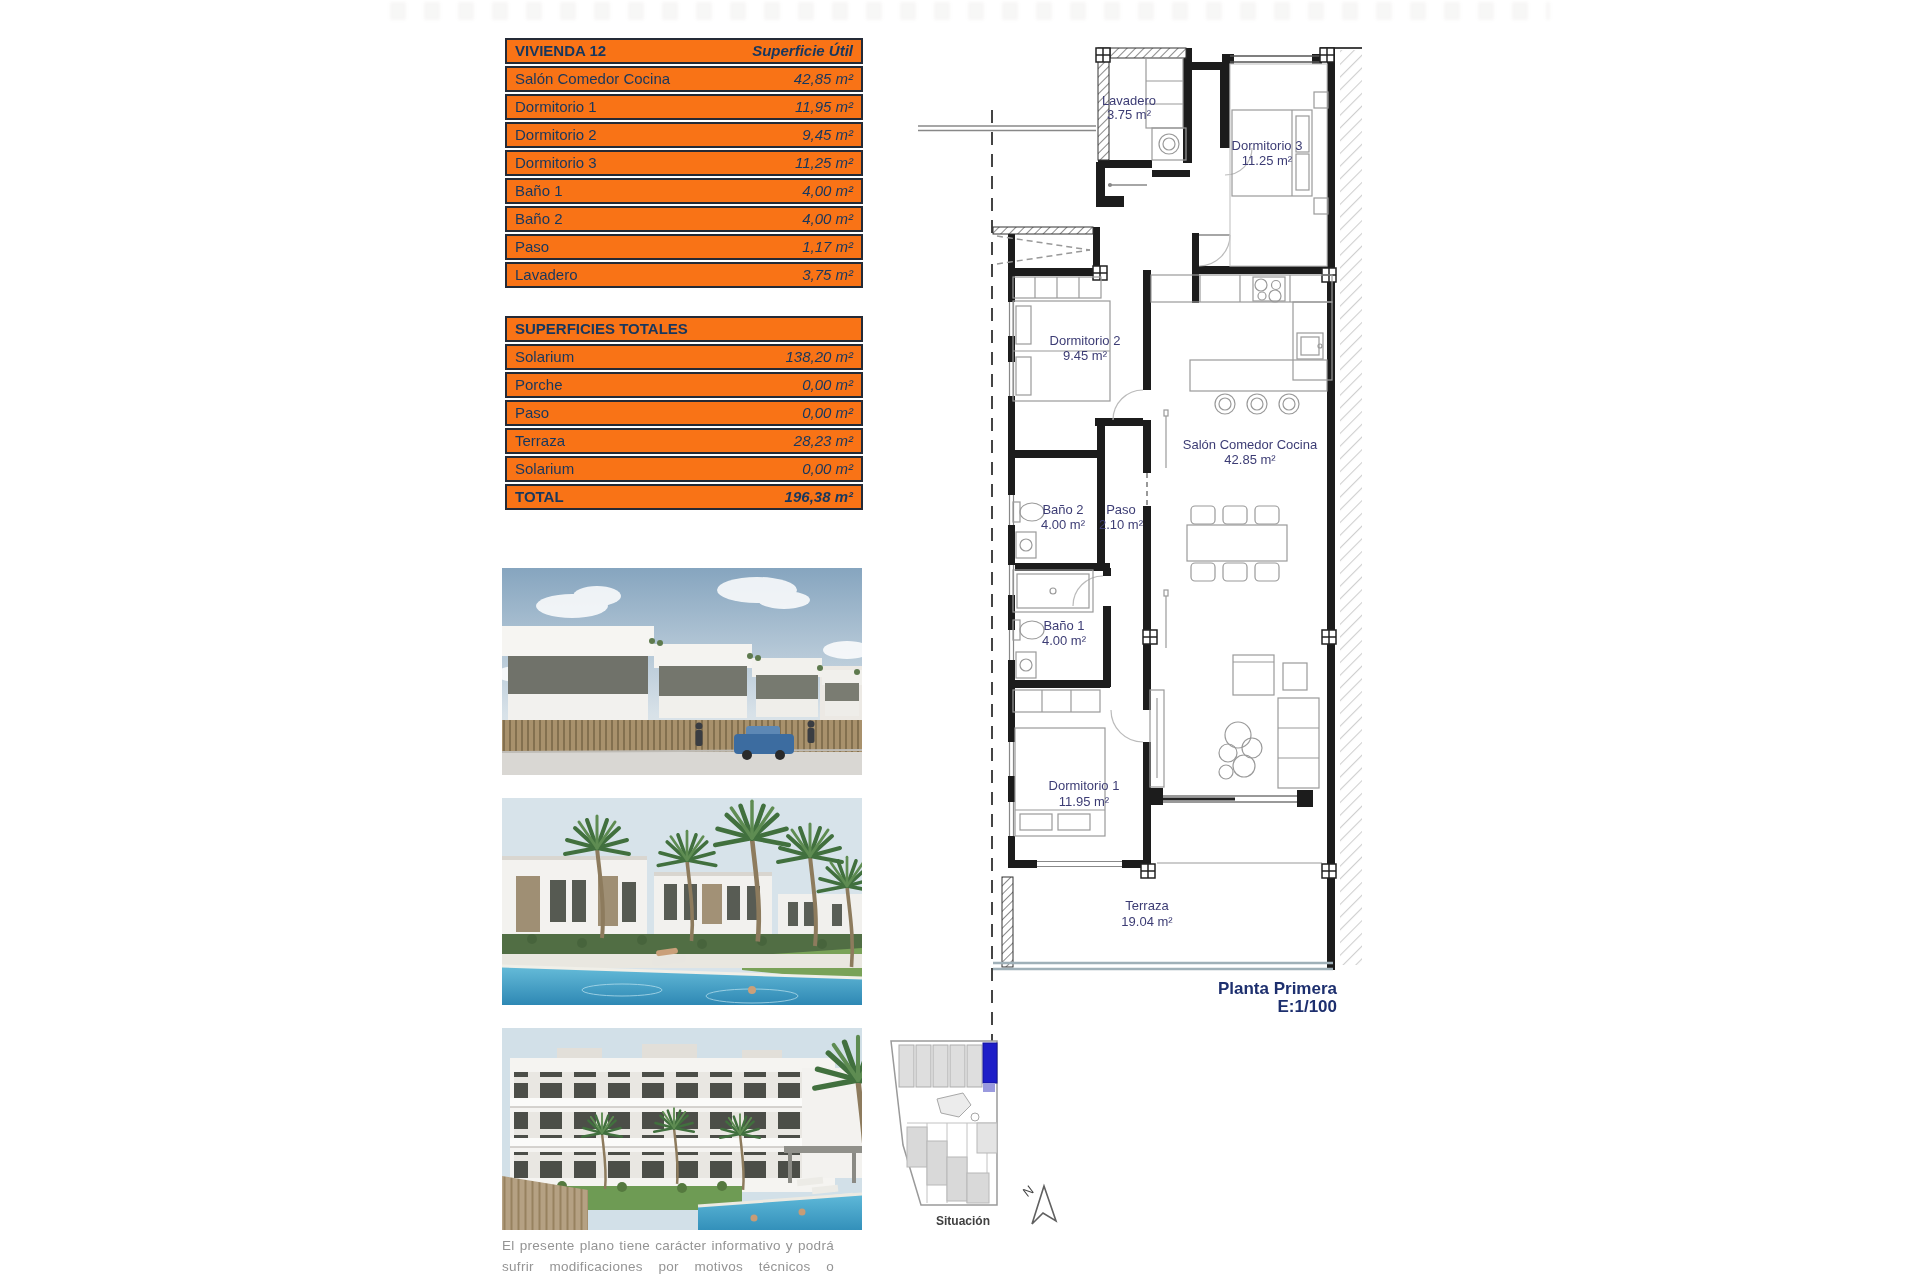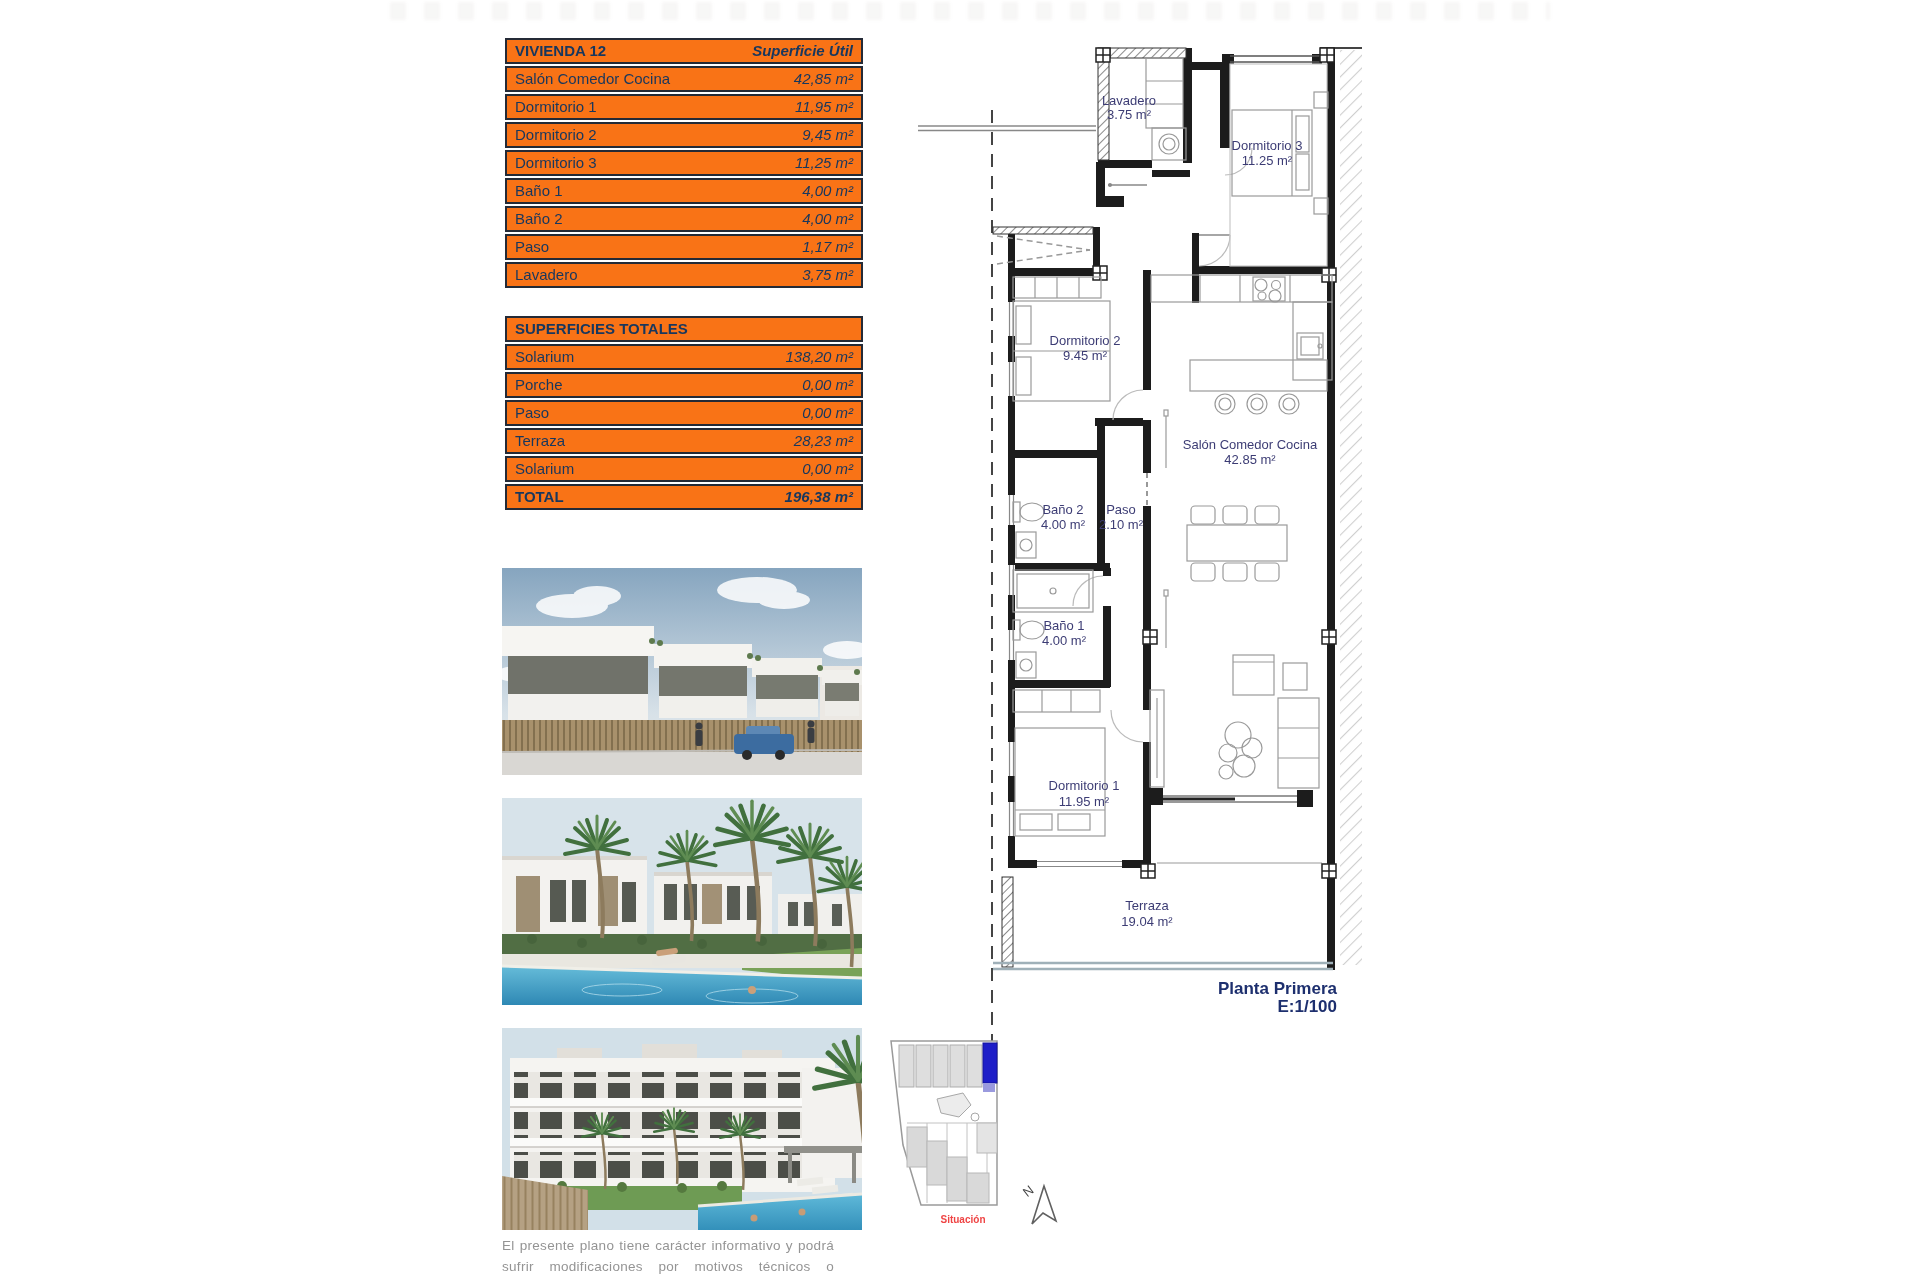--- a/index.html
+++ b/index.html
@@ -21,21 +21,21 @@
   
   .photo{position:absolute;display:block;}
   
   .disclaimer{left:502px;top:1236px;width:332px;font-size:13.5px;color:#949494;
      text-align:justify;line-height:1.55;letter-spacing:.3px;}
   
   .plan-caption{font-weight:bold;fill:#1d2f6e;font-size:17px;}
   text.rl{fill:#3c3c74;font-size:13px;text-anchor:middle;}
   
   .situ-label{left:903px;top:1214px;width:120px;text-align:center;
-     font-weight:bold;font-size:10px;color:#ef4444;}
+     font-weight:bold;font-size:12px;color:#404040;}
 </style>
 </head>
 <body>
 
 <div class="abs top-strip"></div>
 
 <div class="sheet-table" style="left:505px;top:38px;">
   <div class="trow bold">
     <span>VIVIENDA 12</span>
     <span class="val">Superficie Útil</span>

